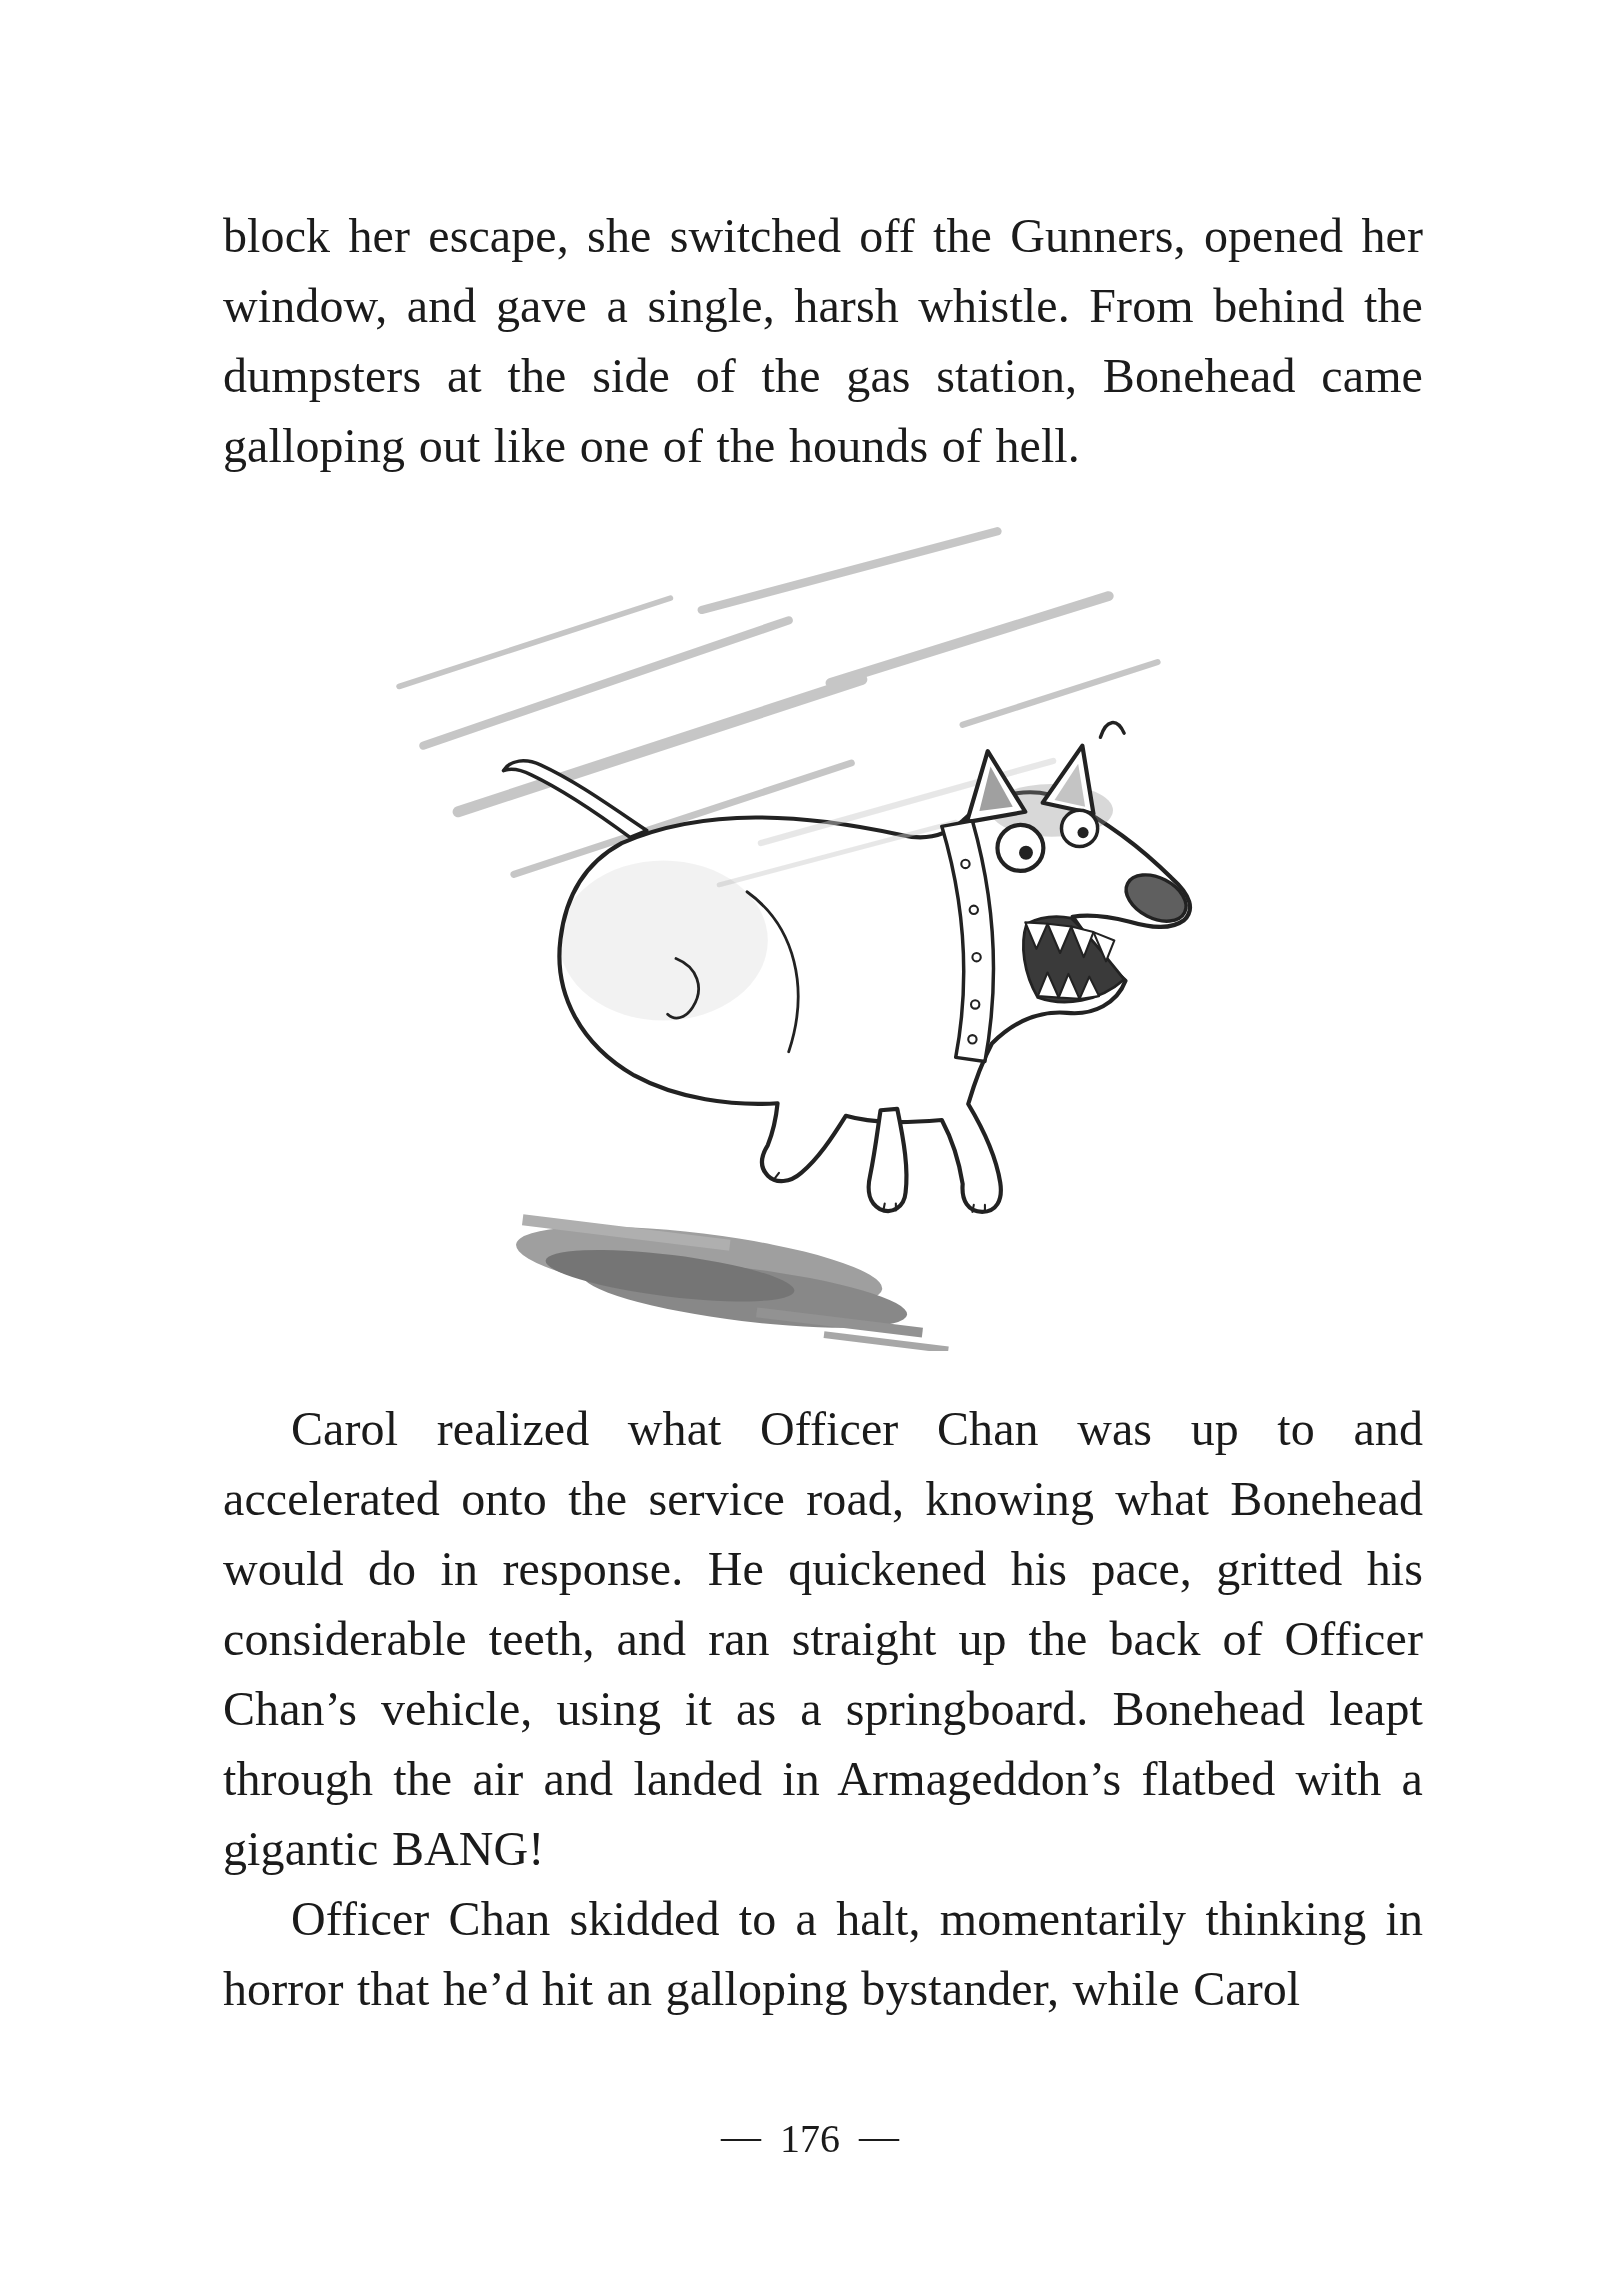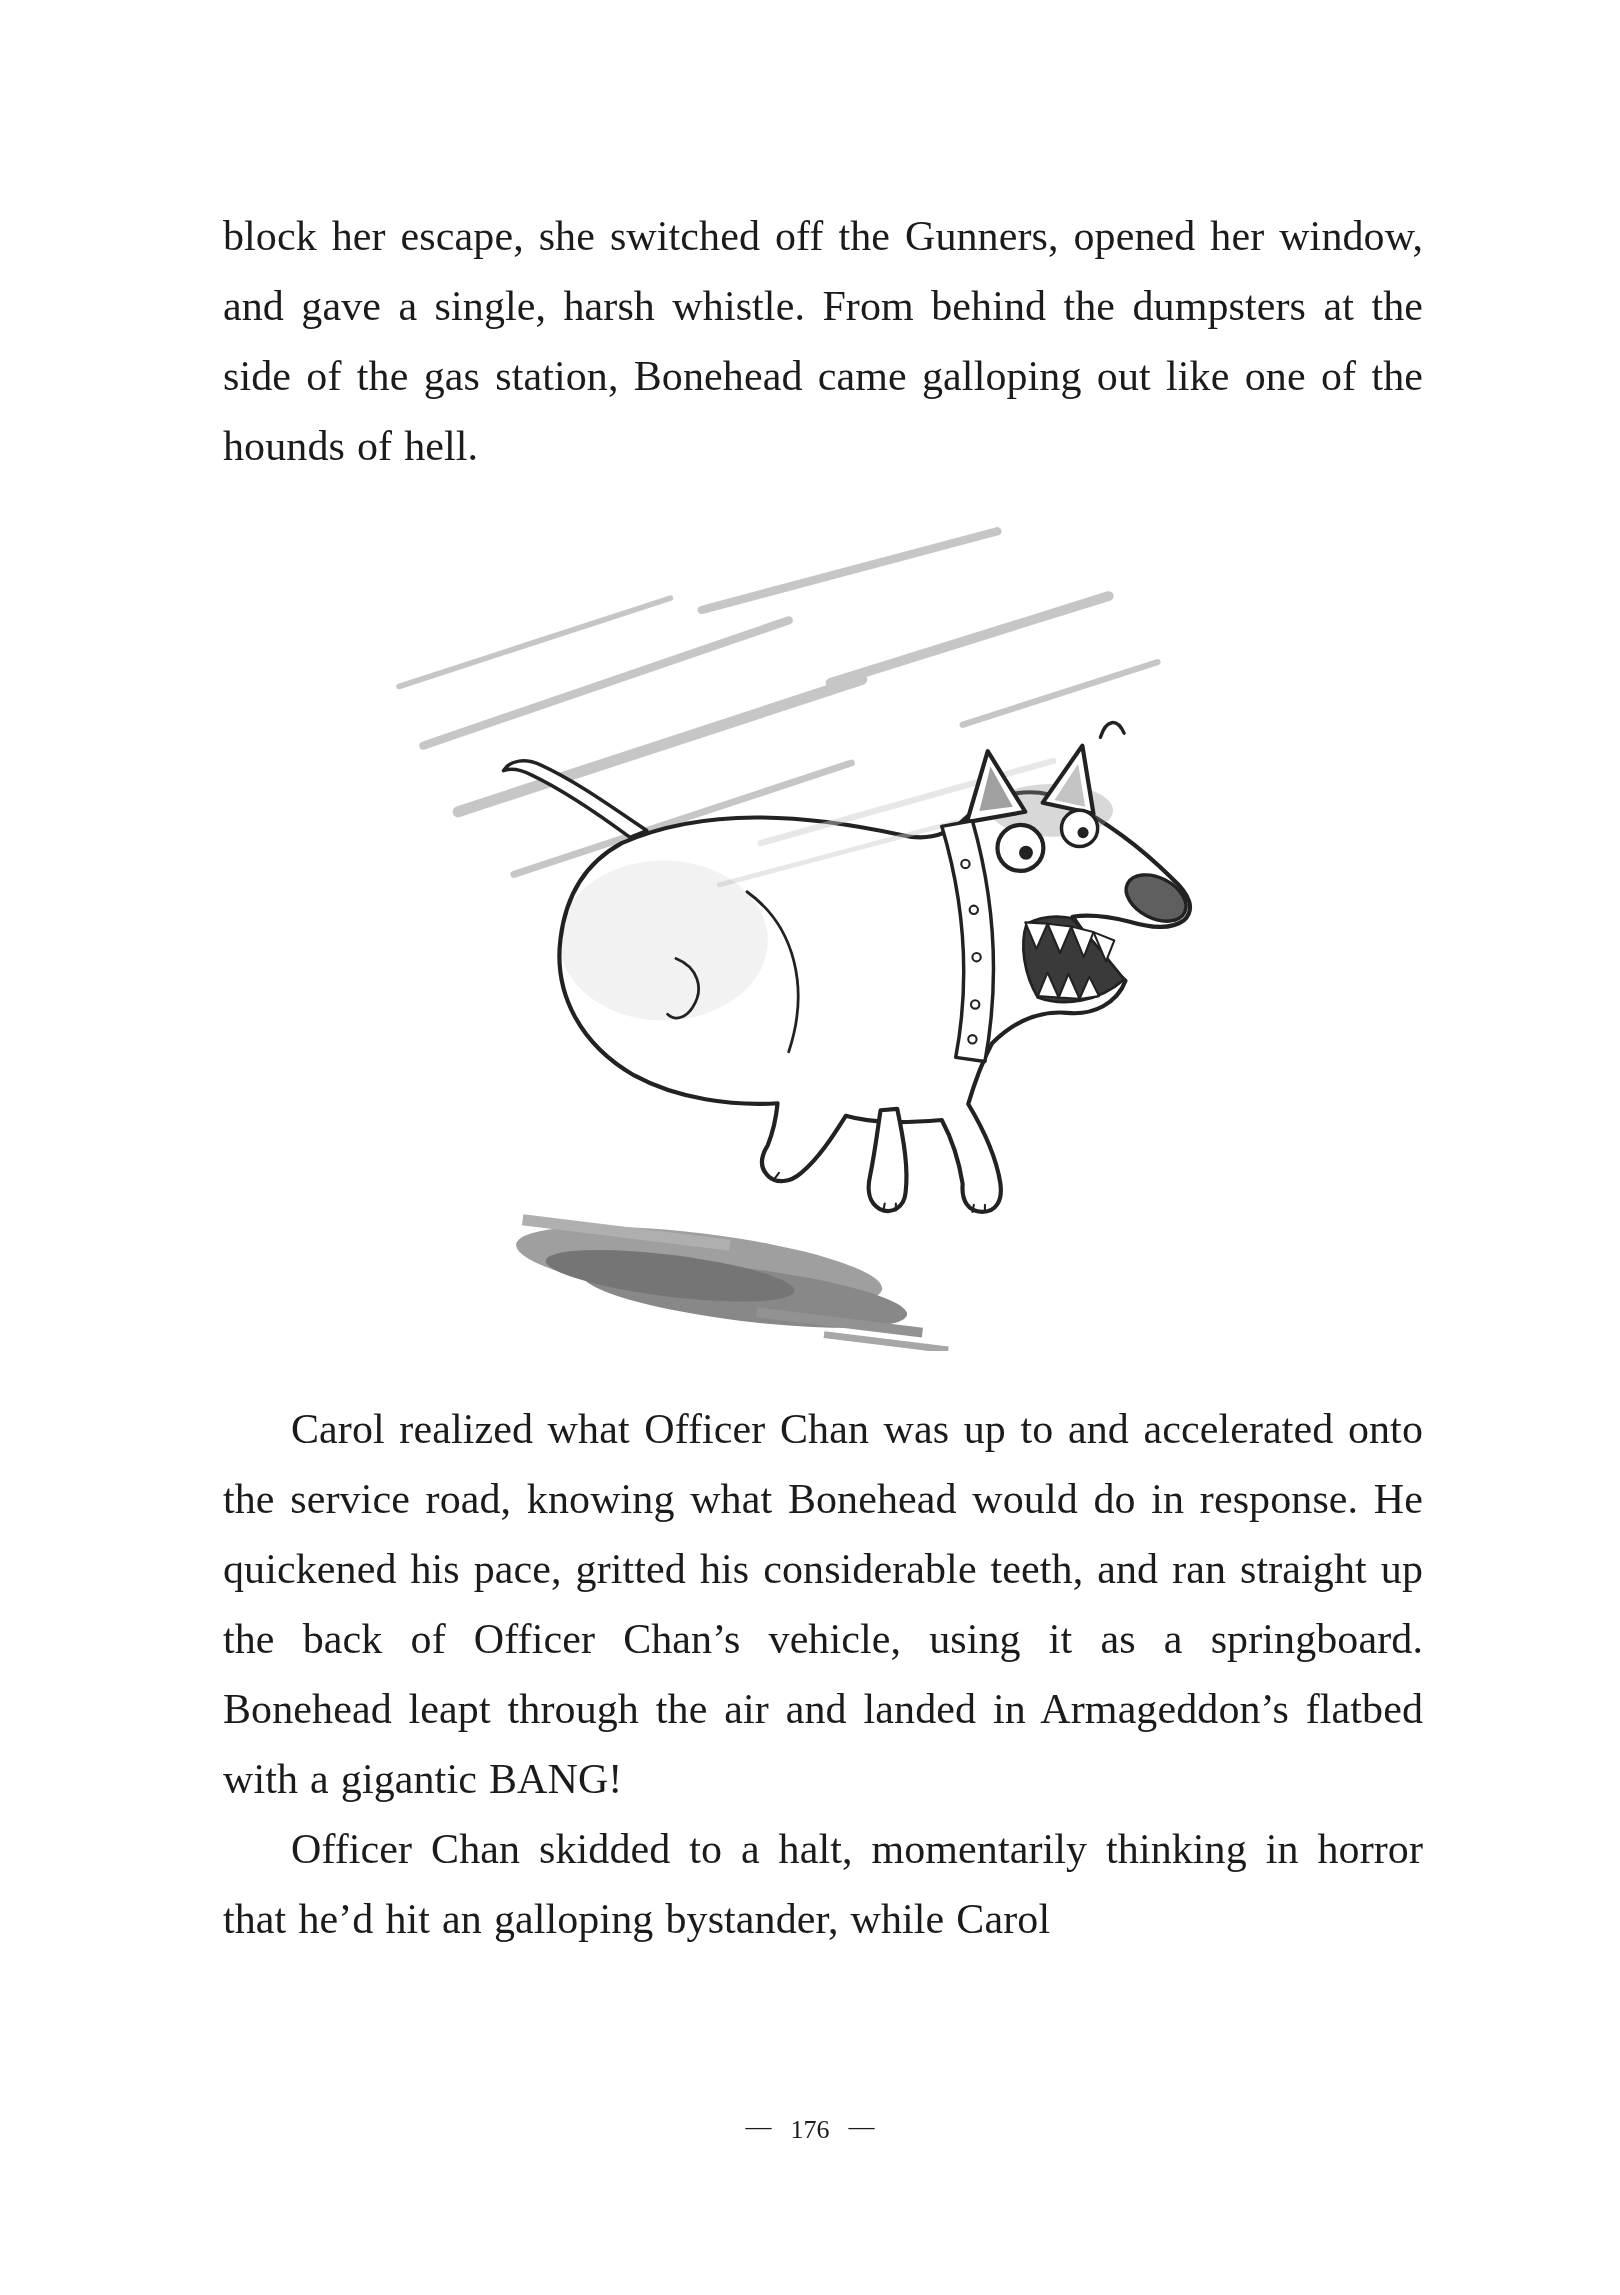--- a/index.html
+++ b/index.html
@@ -9,42 +9,42 @@
     background: #ffffff;
     color: #1b1b1b;
     font-family: "Liberation Serif", "DejaVu Serif", serif;
     position: relative;
     overflow: hidden;
   }
   .page {
     padding: 201px 197px 0 223px;
   }
   p.para {
-    font-size: 42px;
+    font-size: 48px;
     line-height: 70px;
     margin: 0;
     text-align: justify;
     letter-spacing: 0.1px;
     word-spacing: 1.4px;
   }
   p.indent { text-indent: 68px; }
   .em { }
   .illustration-wrap {
     display: flex;
     justify-content: center;
     margin: 35px 0 43px 0;
   }
   svg { display: block; }
   .footer {
     position: absolute;
     left: 0;
     top: 2115px;
     width: 100%;
     text-align: center;
-    font-size: 26px;
+    font-size: 40px;
     color: #1b1b1b;
   }
   .footer .dash {
     display: inline-block;
     margin: 0 19px;
     position: relative;
     top: -3.4px;
   }
 </style>
 </head>

